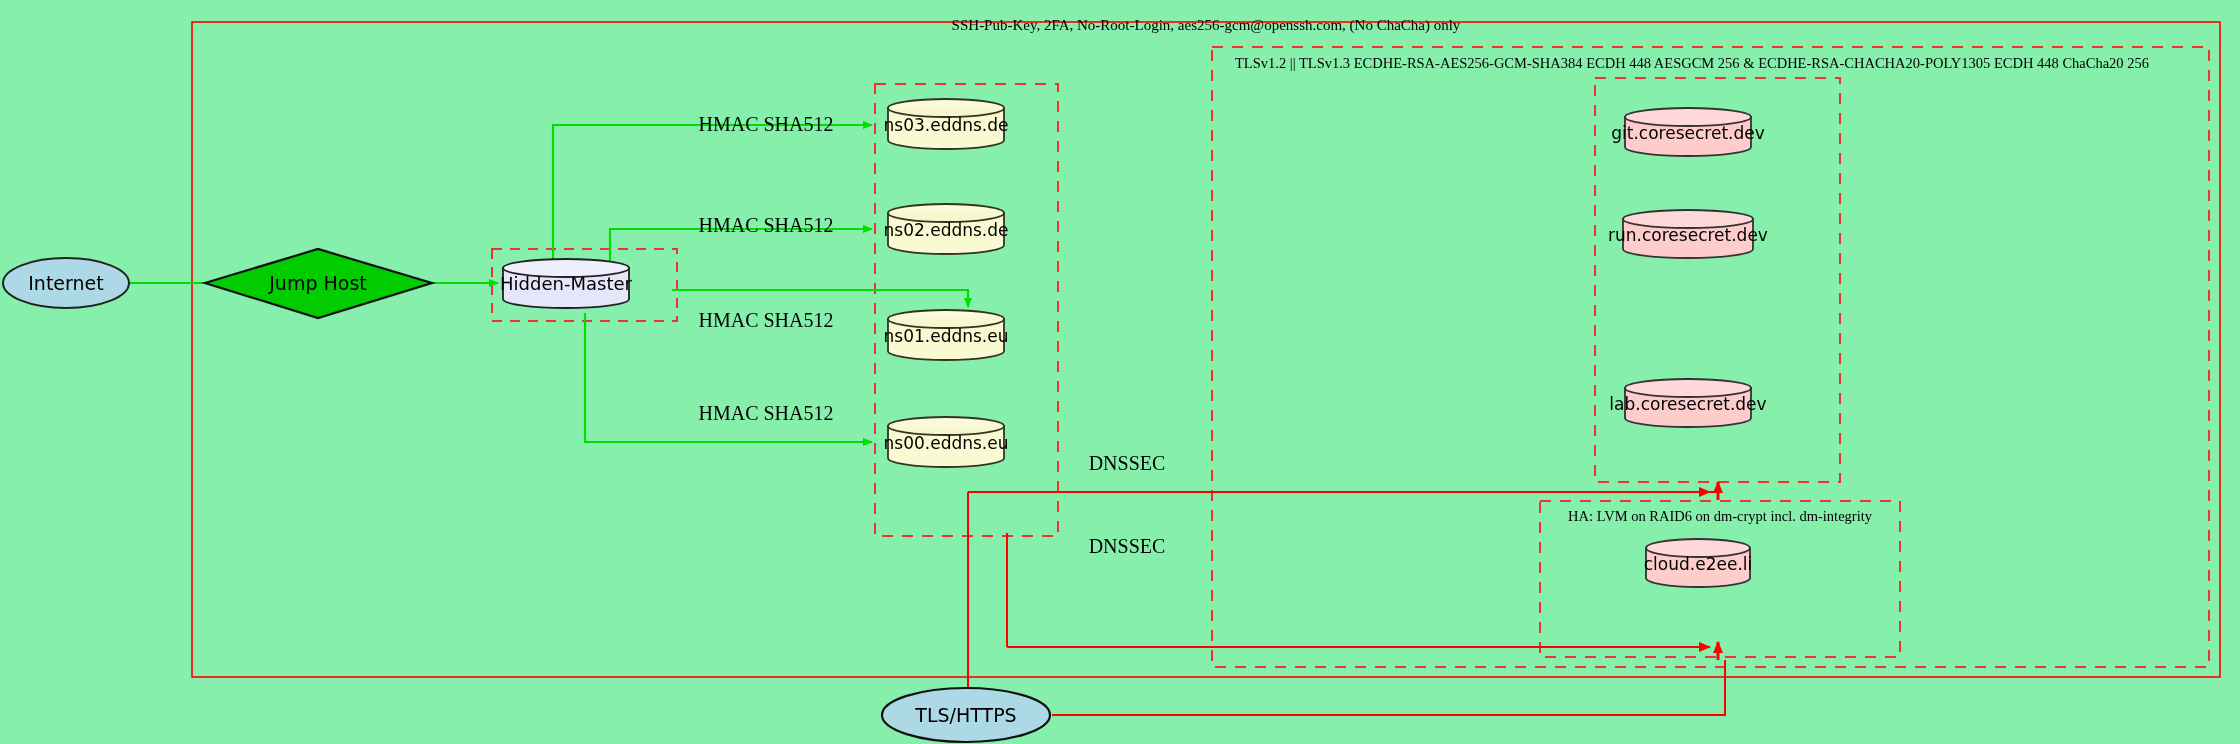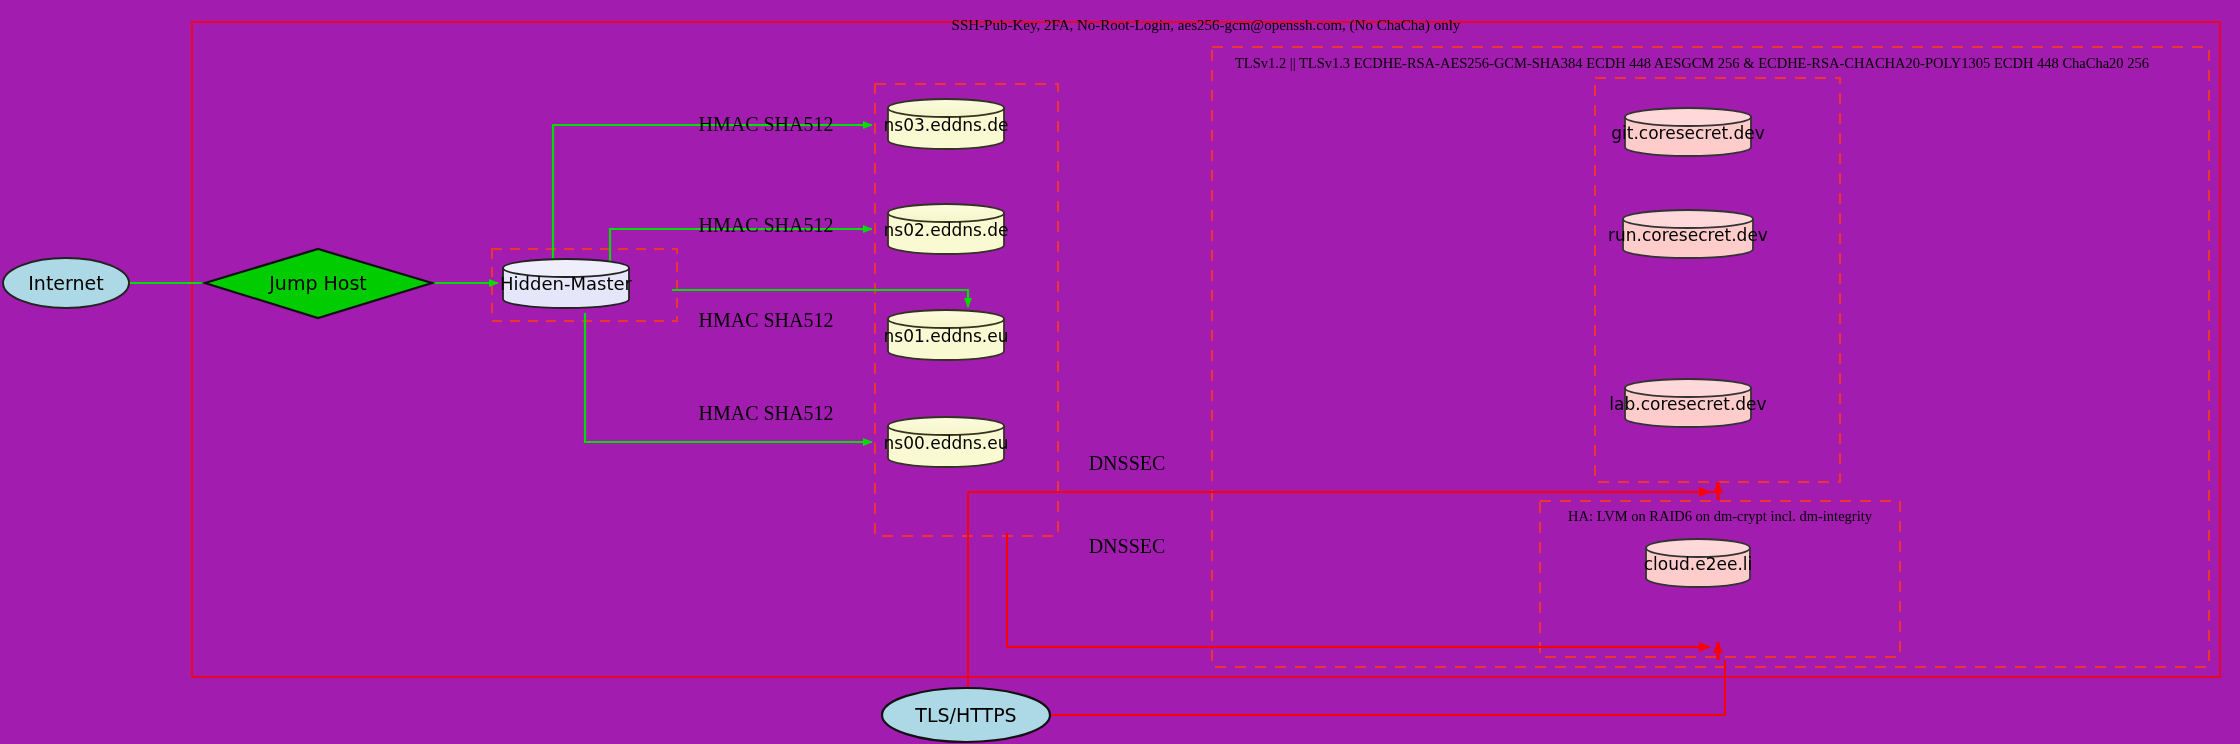--- a/index.html
+++ b/index.html
@@ -4,21 +4,21 @@
 <style>
   html, body {
     margin: 0;
     padding: 0;
     background: #ffffff;
   }
   #canvas {
     position: relative;
     width: 2240px;
     height: 744px;
-    background: #a21caf;
+    background: #86efac;
     font-family: "Liberation Sans", sans-serif;
     overflow: hidden;
   }
   svg { display: block; }
   .node-label {
     font-family: "DejaVu Sans", sans-serif;
     font-size: 19px;
     fill: #000000;
   }
   .edge-label {

